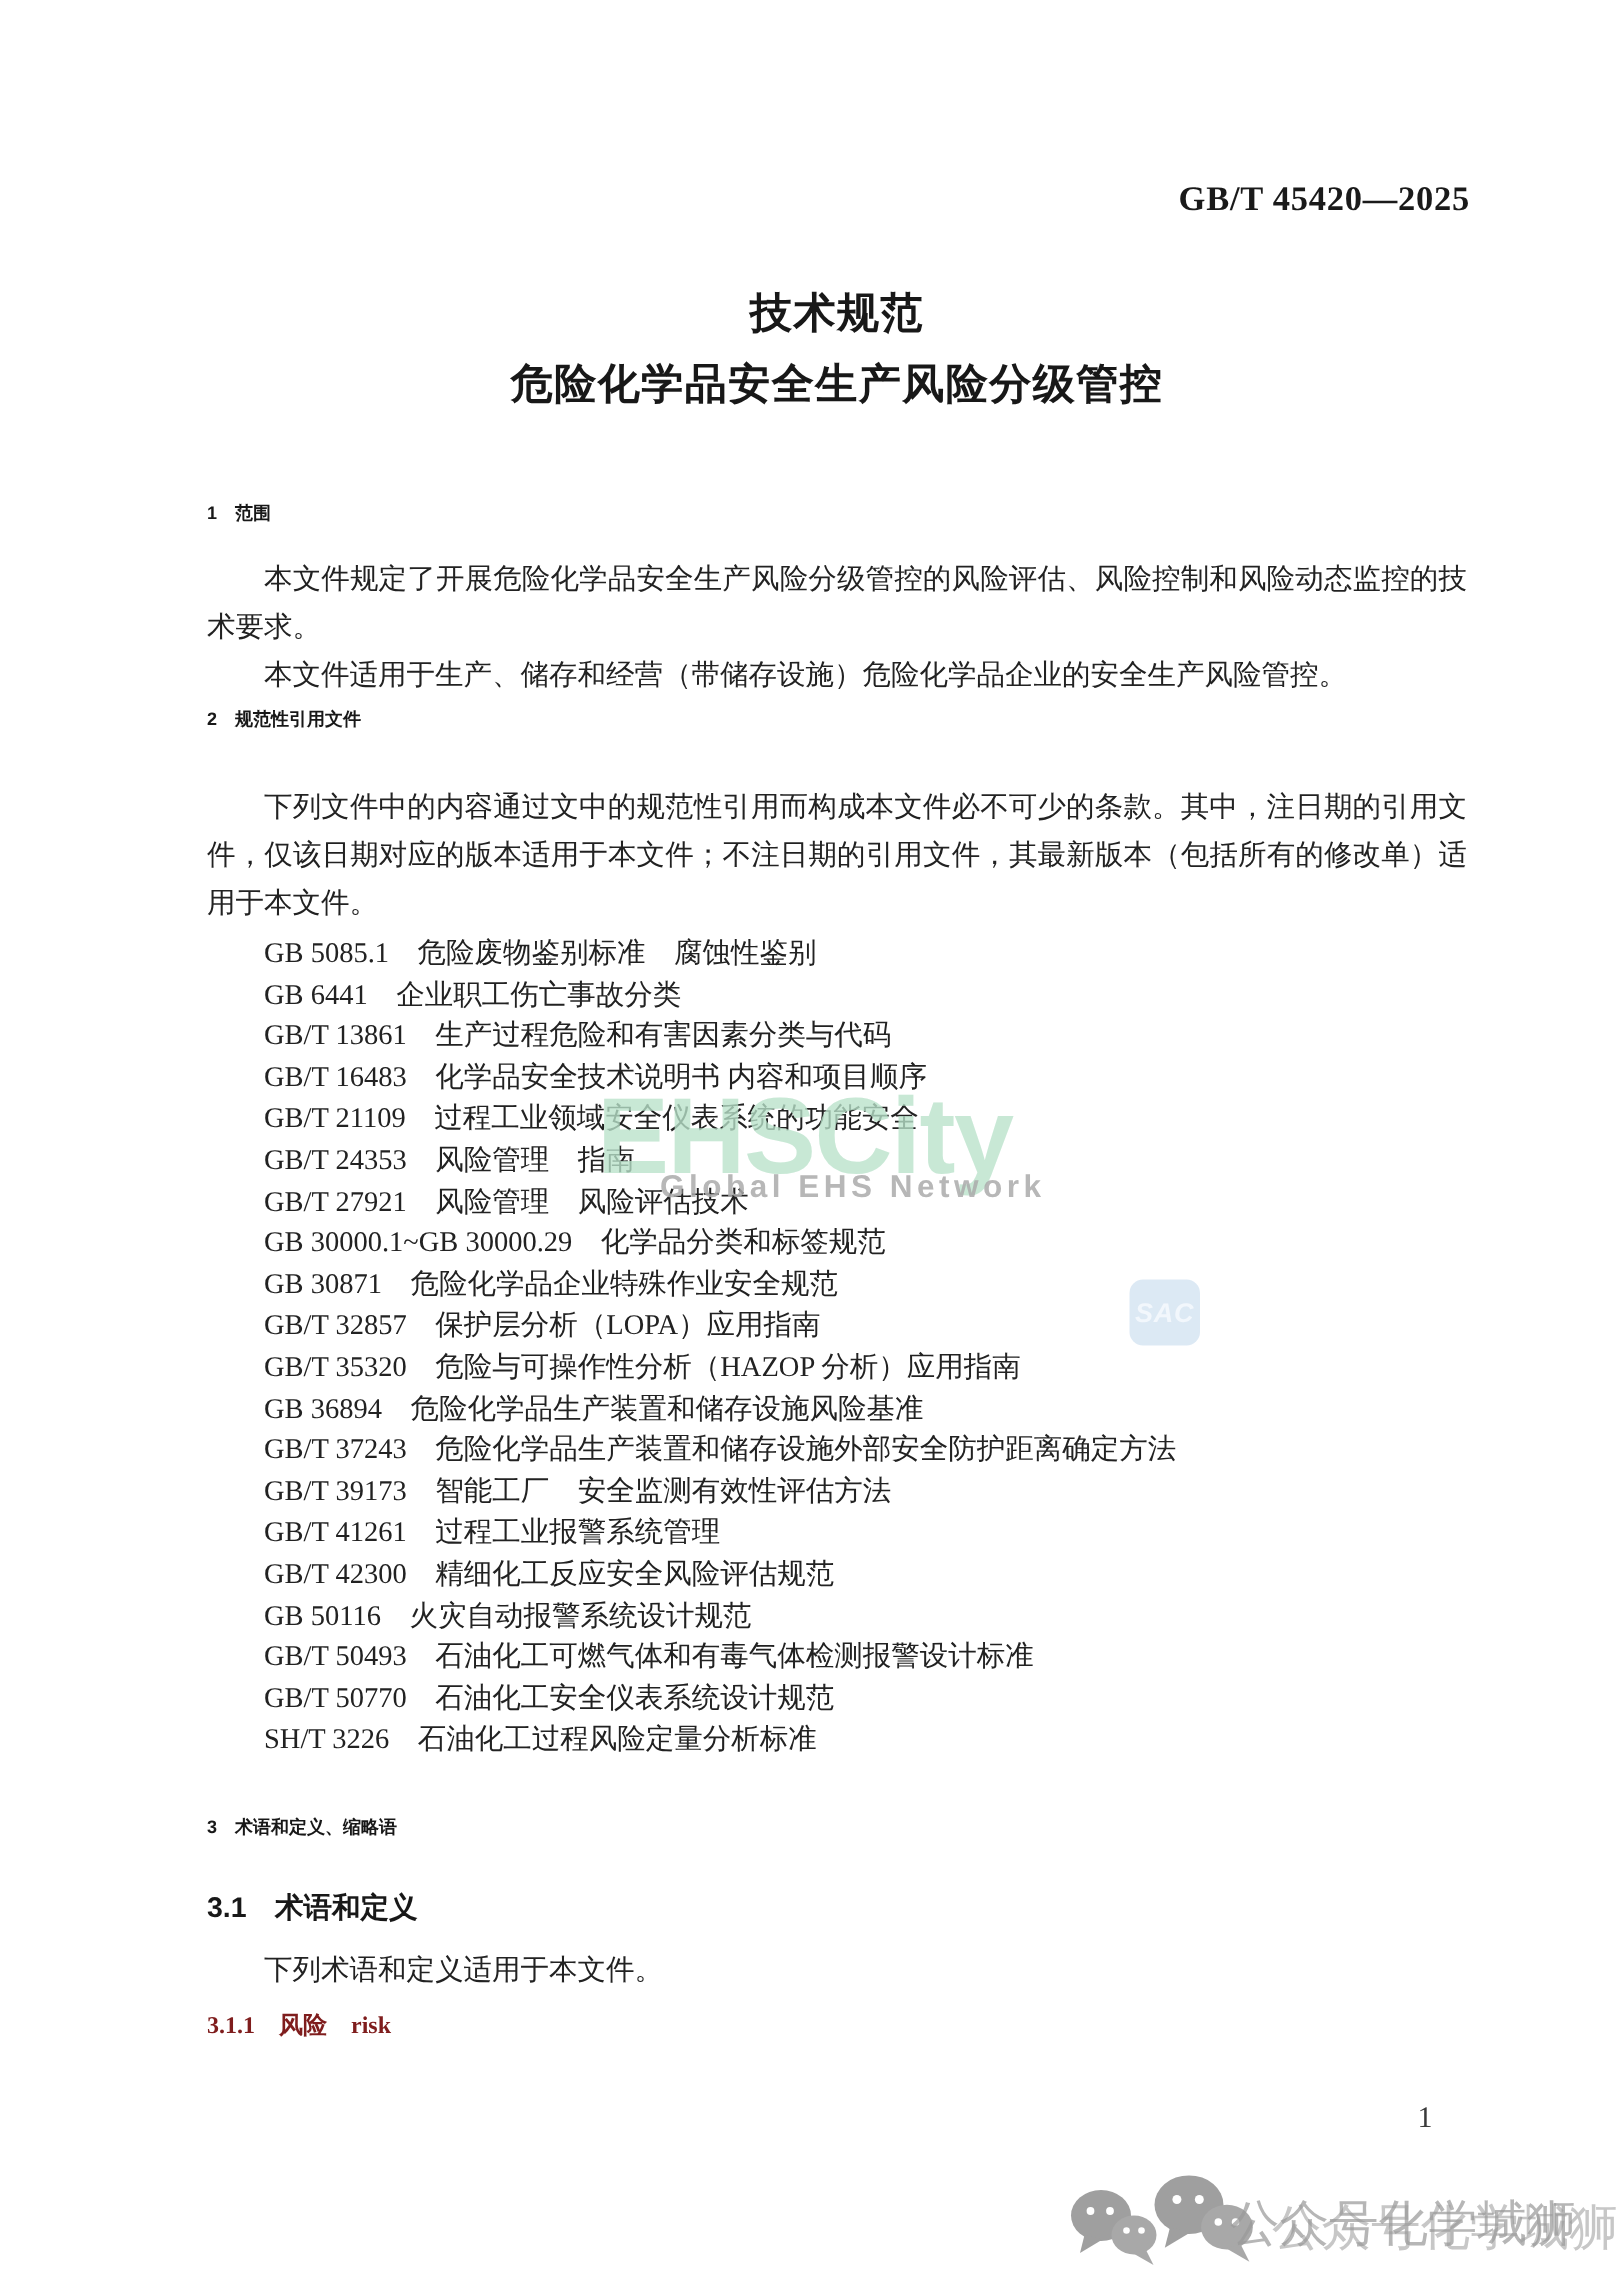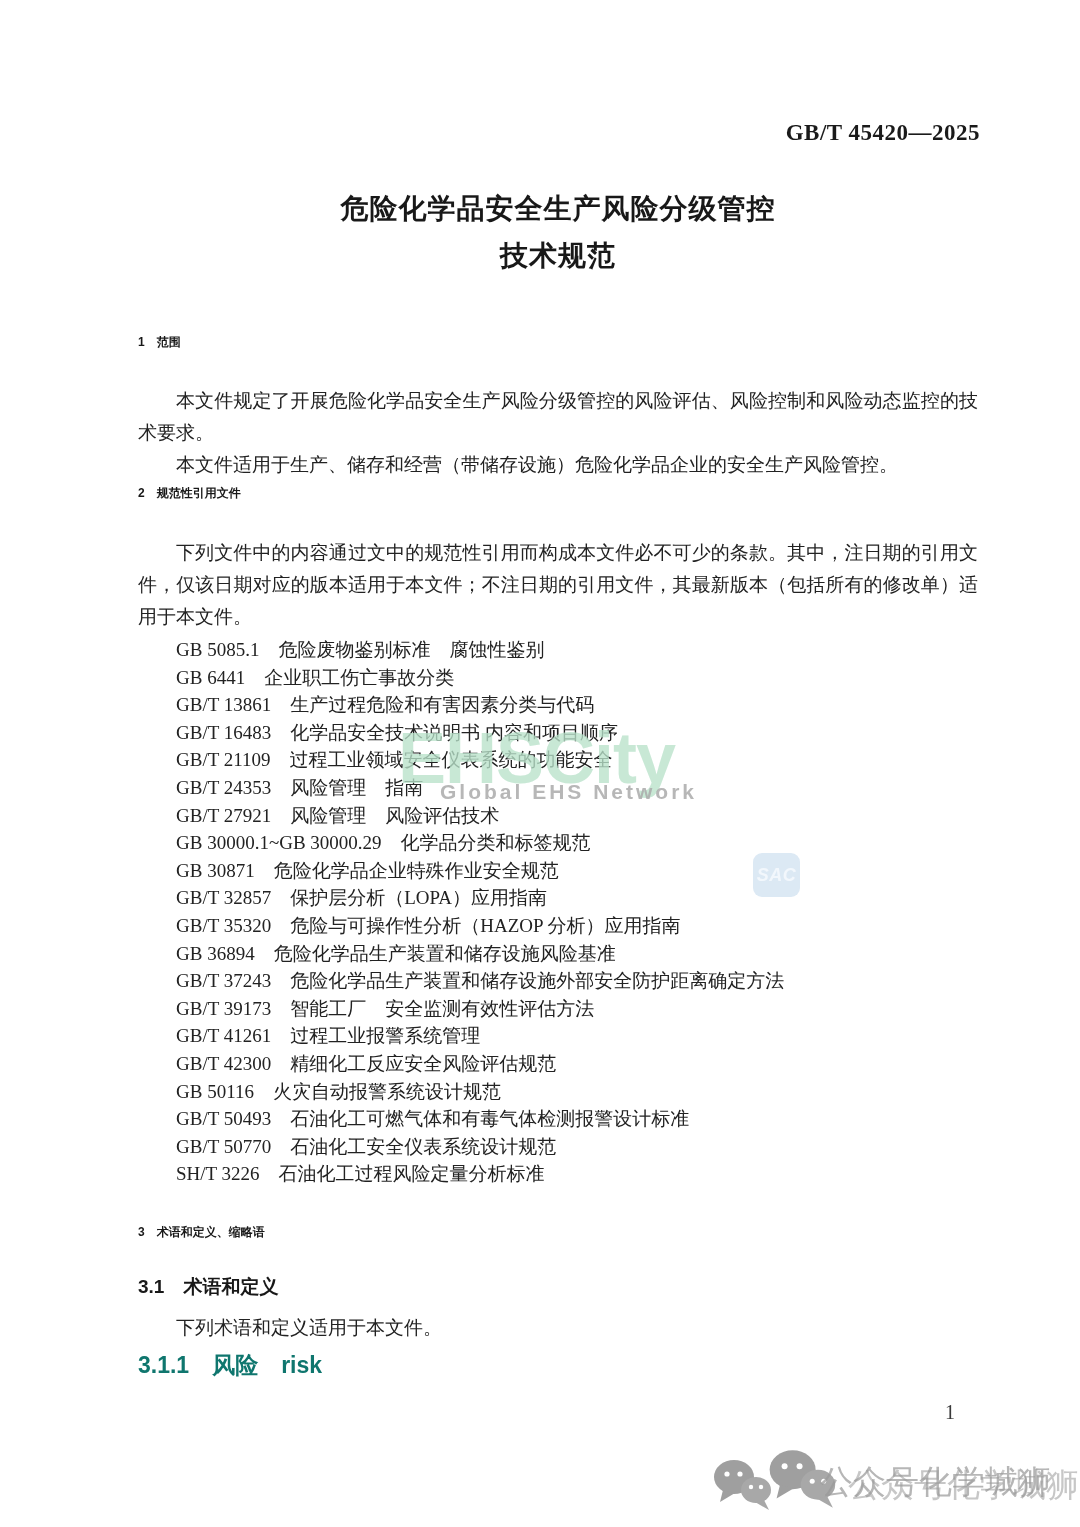--- a/index.html
+++ b/index.html
@@ -32,25 +32,25 @@
   .h-sec {
     font-family:"Liberation Sans","DejaVu Sans",sans-serif;
     font-weight:700; font-size:12px; line-height:24px; color:#181818;
   }
   .h1-sec { margin-top:51px; }
   .h2-sec { }
   .h3-sec { margin-top:32px; }
   .h31-sec { margin-top:31px; font-size:19px; }
   .term {
     margin-top:10px;
-    font-family:Liberation Sans, sans-serif;
-    font-weight:700; font-size:23px; line-height:24px; color:#0f766e;
+    font-family:Liberation Serif, serif;
+    font-weight:700; font-size:16px; line-height:24px; color:#7f1d1d;
   }
   .para {
-    margin-top:31px;
+    margin-top:17px;
     font-size:19px; line-height:32px;
     text-align:justify; text-indent:2em; color:#222222;
   }
   .para-follow { margin-top:0; }
   .para-intro { margin-top:32px; }
   .para-short { margin-top:14px; line-height:30px; }
   .refs { margin-top:3px; }
   .ref-item {
     font-size:19px; line-height:27.6px;
     padding-left:2em; color:#222222; white-space:nowrap;
@@ -103,22 +103,22 @@
 </style>
 </head>
 <body>
 
 <div class="page">
 
   <div class="doc-code">GB/T 45420—2025</div>
 
   <div class="content">
     <div class="title-block">
+      <div>技术规范</div>
       <div>危险化学品安全生产风险分级管控</div>
-      <div>技术规范</div>
     </div>
 
     <div class="h-sec h1-sec">1　范围</div>
     <p class="para">本文件规定了开展危险化学品安全生产风险分级管控的风险评估、风险控制和风险动态监控的技术要求。</p>
     <p class="para para-follow">本文件适用于生产、储存和经营（带储存设施）危险化学品企业的安全生产风险管控。</p>
 
     <div class="h-sec h2-sec">2　规范性引用文件</div>
     <p class="para para-intro">下列文件中的内容通过文中的规范性引用而构成本文件必不可少的条款。其中，注日期的引用文件，仅该日期对应的版本适用于本文件；不注日期的引用文件，其最新版本（包括所有的修改单）适用于本文件。</p>
 
     <div class="refs">

